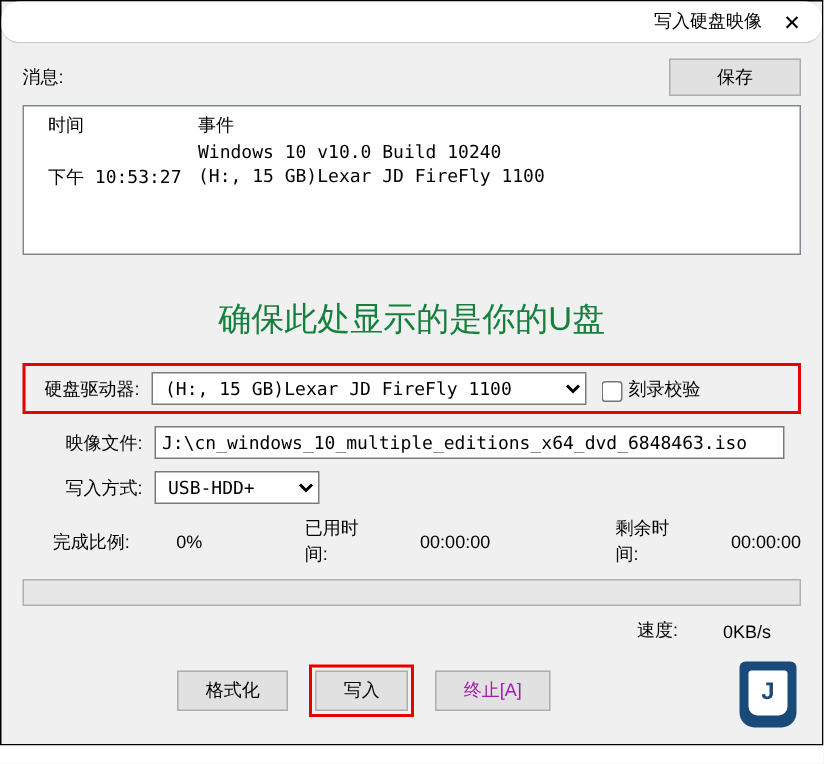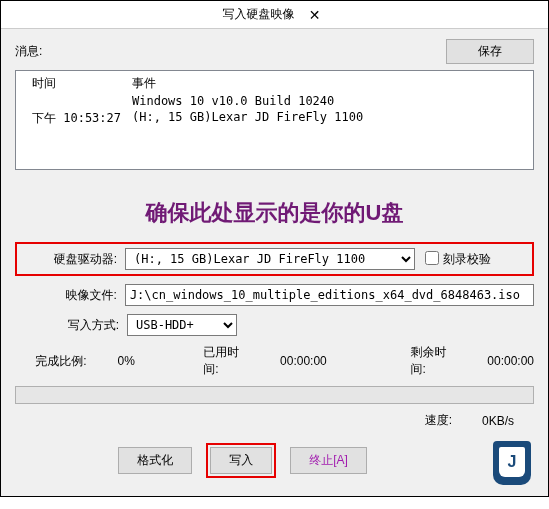--- a/index.html
+++ b/index.html
@@ -1,39 +1,39 @@
 <!DOCTYPE html>
 <html><head>
 <meta charset="utf-8">
 <style>
 * { box-sizing: border-box; margin: 0; padding: 0; }
 body { font-family: "Microsoft YaHei", SimSun, sans-serif; font-size: 12px; background: #fff; }
 .window { width: 549px; border: 1px solid #000; background: #f0f0f0; }
-.titlebar { display: flex; justify-content: center; align-items: center; height: 28px; background: #fff; border-bottom: 1px solid #ccc; padding-left: 8px; }
+.titlebar { display: flex; justify-content: flex-end; align-items: center; height: 28px; background: #fff; border-bottom: 1px solid #ccc; padding-left: 8px; border-radius: 12px; }
 .titlebar-title { font-size: 12px; }
 .close-btn { width: 40px; height: 28px; display: flex; align-items: center; justify-content: center; font-size: 14px; cursor: pointer; }
 .content { padding: 10px 14px 14px 14px; }
 .info-row { display: flex; justify-content: space-between; align-items: center; margin-bottom: 6px; }
 .info-label { font-size: 12px; }
 .btn { background: #e1e1e1; border: 1px solid #adadad; padding: 3px 31px; font-size: 12px; cursor: pointer; font-family: inherit; }
 .log-box { border: 1px solid #828790; background: #fff; height: 100px; padding: 4px 16px; font-family: SimSun, monospace; font-size: 12px; margin-bottom: 8px; }
 .log-header { display: flex; }
 .log-time-col { width: 100px; }
 .log-row { display: flex; margin-top: 2px; }
-.annotation { color: #701a75; font-size: 22px; font-weight: bold; text-align: center; margin: 28px 0 14px 0; }
+.annotation { color: #15803d; font-size: 22px; font-weight: normal; text-align: center; margin: 28px 0 14px 0; }
 .form-row { display: flex; align-items: center; margin-bottom: 8px; }
-.form-label { width: 80px; text-align: right; margin-right: 8px; font-size: 12px; margin-left: 24px; }
+.form-label { width: 80px; text-align: right; margin-right: 8px; font-size: 12px; }
 .select { border: 1px solid #7a7a7a; background: #fff; font-family: SimSun, monospace; font-size: 12px; padding: 2px 4px; height: 22px; }
 .drive-select { width: 290px; }
 .input { border: 1px solid #7a7a7a; background: #fff; font-family: SimSun, monospace; font-size: 12px; padding: 2px 4px; height: 22px; width: 420px; }
 .write-select { width: 110px; }
 .hidden-select { width: 160px; }
 .red-box { border: 2px solid #e60000; padding: 4px; display: flex; align-items: center; margin-bottom: 8px; }
 .red-box .form-label { width: 72px; }
-.checkbox-wrap { display: flex; align-items: flex-start; margin-left: 10px; }
+.checkbox-wrap { display: flex; align-items: flex-end; margin-left: 10px; }
 .checkbox { width: 14px; height: 14px; margin-right: 4px; }
 .ez-btn { margin-left: auto; margin-right: 10px; }
 .progress-row { display: flex; align-items: center; margin-bottom: 8px; margin-top: 4px; gap: 23px; }
 .prog-label { width: 80px; text-align: right; margin-right: 8px; }
 .prog-val { width: 70px; }
 .prog-mid-label { margin-right: 8px; }
 .prog-mid-val { width: 120px; }
 .prog-right-label { margin-right: 8px; }
 .progress-bar { border: 1px solid #b0b0b0; background: #e6e6e6; height: 18px; margin-bottom: 8px; }
 .speed-row { display: flex; justify-content: flex-end; align-items: center; margin-bottom: 14px; padding-right: 20px; }

